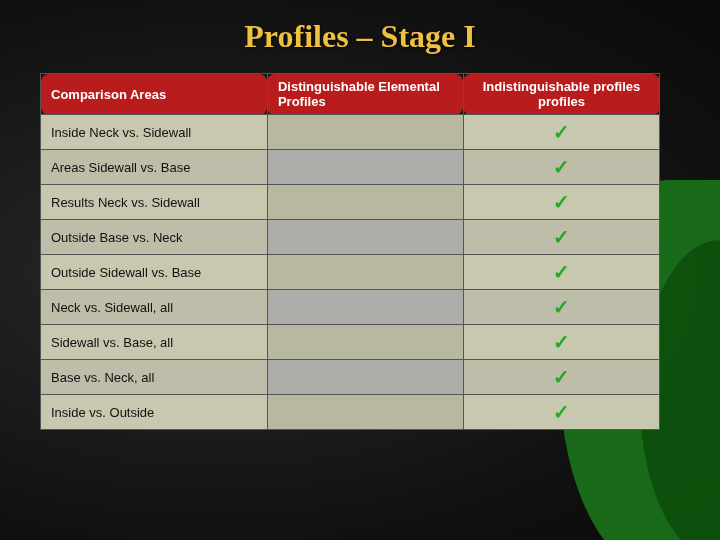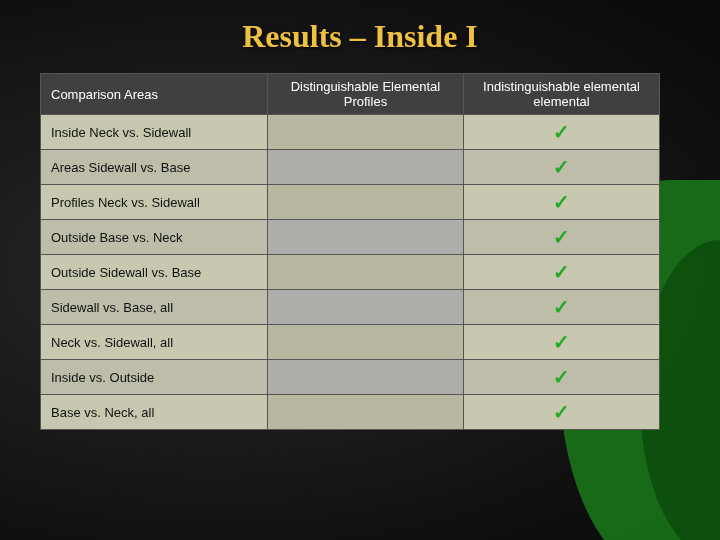--- a/index.html
+++ b/index.html
@@ -65,34 +65,35 @@
     }
 
     .results-table th,
     .results-table td {
       border: 1px solid #555;
       padding: 5px 10px;
       font-size: 13px;
     }
 
     .results-table thead tr th {
-      background: #404040;
+      background: #b91c1c;
       color: #ffffff;
-      font-weight: normal;
+      font-weight: bold;
       vertical-align: middle;
       text-align: left;
+      border-radius: 8px;
     }
 
     .results-table thead tr th:first-child {
       width: 220px;
     }
 
     .results-table thead tr th:nth-child(2) {
       width: 190px;
-      text-align: center;
+      text-align: left;
     }
 
     .results-table thead tr th:nth-child(3) {
       width: 190px;
       text-align: center;
     }
 
     .results-table tbody tr td {
       background: #c8c8b0;
       color: #111;
@@ -129,71 +130,71 @@
   </style>
 </head>
 <body>
 
 <div class="bg"></div>
 <div class="green-arc">
   <div class="green-arc-inner"></div>
 </div>
 
 <div class="content">
-  <h1 class="page-title">Results – Inside I</h1>
+  <h1 class="page-title">Profiles – Stage I</h1>
 
   <table class="results-table">
     <thead>
       <tr>
         <th>Comparison Areas</th>
         <th>Distinguishable Elemental Profiles</th>
-        <th>Indistinguishable elemental elemental</th>
+        <th>Indistinguishable profiles profiles</th>
       </tr>
     </thead>
     <tbody id="table-body">
     <tr>
           <td>Inside Neck vs. Sidewall</td>
           <td class="empty-cell"></td>
           <td class="check-cell">✓</td>
         </tr>
         <tr>
           <td>Areas Sidewall vs. Base</td>
           <td class="empty-cell"></td>
           <td class="check-cell">✓</td>
         </tr>
         <tr>
-          <td>Profiles Neck vs. Sidewall</td>
+          <td>Results Neck vs. Sidewall</td>
           <td class="empty-cell"></td>
           <td class="check-cell">✓</td>
         </tr>
         <tr>
           <td>Outside Base vs. Neck</td>
           <td class="empty-cell"></td>
           <td class="check-cell">✓</td>
         </tr>
         <tr>
           <td>Outside Sidewall vs. Base</td>
           <td class="empty-cell"></td>
           <td class="check-cell">✓</td>
         </tr>
         <tr>
+          <td>Neck vs. Sidewall, all</td>
+          <td class="empty-cell"></td>
+          <td class="check-cell">✓</td>
+        </tr>
+        <tr>
           <td>Sidewall vs. Base, all</td>
           <td class="empty-cell"></td>
           <td class="check-cell">✓</td>
         </tr>
         <tr>
-          <td>Neck vs. Sidewall, all</td>
+          <td>Base vs. Neck, all</td>
           <td class="empty-cell"></td>
           <td class="check-cell">✓</td>
         </tr>
         <tr>
           <td>Inside vs. Outside</td>
-          <td class="empty-cell"></td>
-          <td class="check-cell">✓</td>
-        </tr>
-        <tr>
-          <td>Base vs. Neck, all</td>
           <td class="empty-cell"></td>
           <td class="check-cell">✓</td>
         </tr>
       </tbody>
   </table>
 </div>
 
 </body></html>

